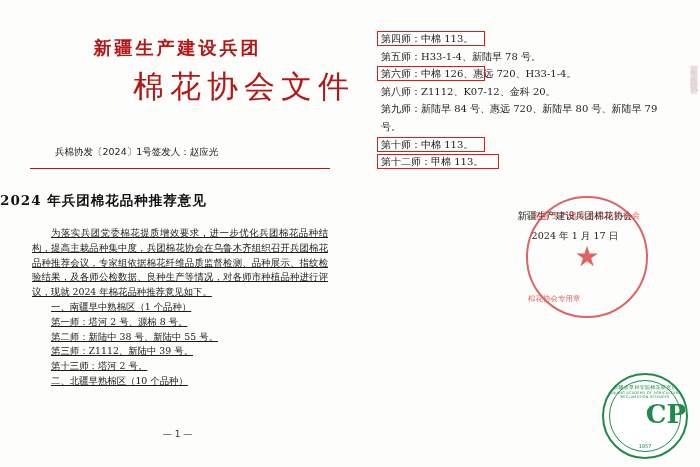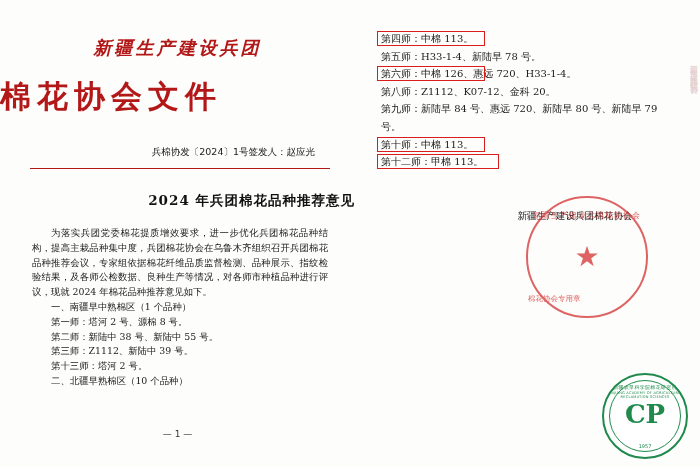--- a/index.html
+++ b/index.html
@@ -32,75 +32,74 @@
     position: absolute;
     top: 36px;
     left: 0;
     width: 355px;
     text-align: center;
     font-family: "DejaVu Serif", "Liberation Serif", serif;
     font-weight: bold;
     font-size: 18px;
     letter-spacing: 3px;
     color: #b31818;
-    font-style: italic;
   }
   .doc-title {
     position: absolute;
     top: 66px;
     left: 0;
     width: 355px;
-    text-align: left;
-    font-family: "DejaVu Serif", "Liberation Serif", serif;
-    font-weight: bold;
+    text-align: right;
+    font-family: "DejaVu Serif", "Liberation Serif", serif;
+    font-weight: normal;
     font-size: 31px;
     letter-spacing: 6px;
     color: #b31818;
-    margin-top: 10px;
   }
   .meta-row {
     position: absolute;
     top: 146px;
     left: 55px;
     width: 260px;
     font-size: 9.5px;
     color: #1a1a1a;
     display: flex;
-    justify-content: flex-end;
+    justify-content: flex-start;
   }
   .red-rule {
     position: absolute;
     top: 168px;
     left: 30px;
     width: 300px;
     height: 1.4px;
     background: #b31818;
   }
   .subject {
     position: absolute;
     top: 192px;
     left: 0;
     width: 355px;
-    text-align: right;
+    text-align: left;
     font-family: "DejaVu Serif", "Liberation Serif", serif;
     font-weight: bold;
     font-size: 13.5px;
     letter-spacing: 1px;
     color: #111;
   }
   .body-text {
     position: absolute;
     top: 226px;
     left: 32px;
     width: 296px;
     font-family: "DejaVu Serif", "Liberation Serif", serif;
     font-size: 9.4px;
     line-height: 14.8px;
     color: #1a1a1a;
     text-align: justify;
+    text-decoration: underline;
   }
   .body-text p {
     margin: 0;
   }
   .body-text p.indent {
     text-indent: 19px;
   }
   .page-number {
     position: absolute;
     bottom: 28px;
@@ -238,21 +237,21 @@
     text-align: center;
     font-size: 3.6px;
     color: #1f8a4c;
     letter-spacing: 0.2px;
   }
   .badge .badge-mark {
     position: absolute;
     left: 0;
     top: 26px;
     width: 100%;
-    text-align: center;
+    text-align: right;
     font-size: 26px;
     font-family: "DejaVu Serif", "Liberation Serif", serif;
     font-weight: bold;
     color: #1f8a4c;
     line-height: 1;
   }
   .badge .badge-year {
     position: absolute;
     left: 0;
     bottom: 8px;
@@ -333,20 +332,21 @@
       <div class="row boxed">第六师：中棉 126、惠远 720、H33-1-4。</div>
       <div class="row">第八师：Z1112、K07-12、金科 20。</div>
       <div class="row">第九师：新陆早 84 号、惠远 720、新陆早 80 号、新陆早 79</div>
       <div class="row cont-line">号。</div>
       <div class="row boxed">第十师：中棉 113。</div>
       <div class="row boxed wide-box">第十二师：甲棉 113。</div>
     </div>
 
     <div class="signature-block">
       <div>新疆生产建设兵团棉花协会</div>
+      <div>2024 年 1 月 17 日</div>
     </div>
 
     <div class="seal">
       <div class="seal-top">新疆生产建设兵团棉花协会</div>
       <div class="star">★</div>
       <div class="seal-bottom">棉花协会专用章</div>
     </div>
 
     <div class="edge-mark">新疆生产建设兵团棉花协会</div>
 

